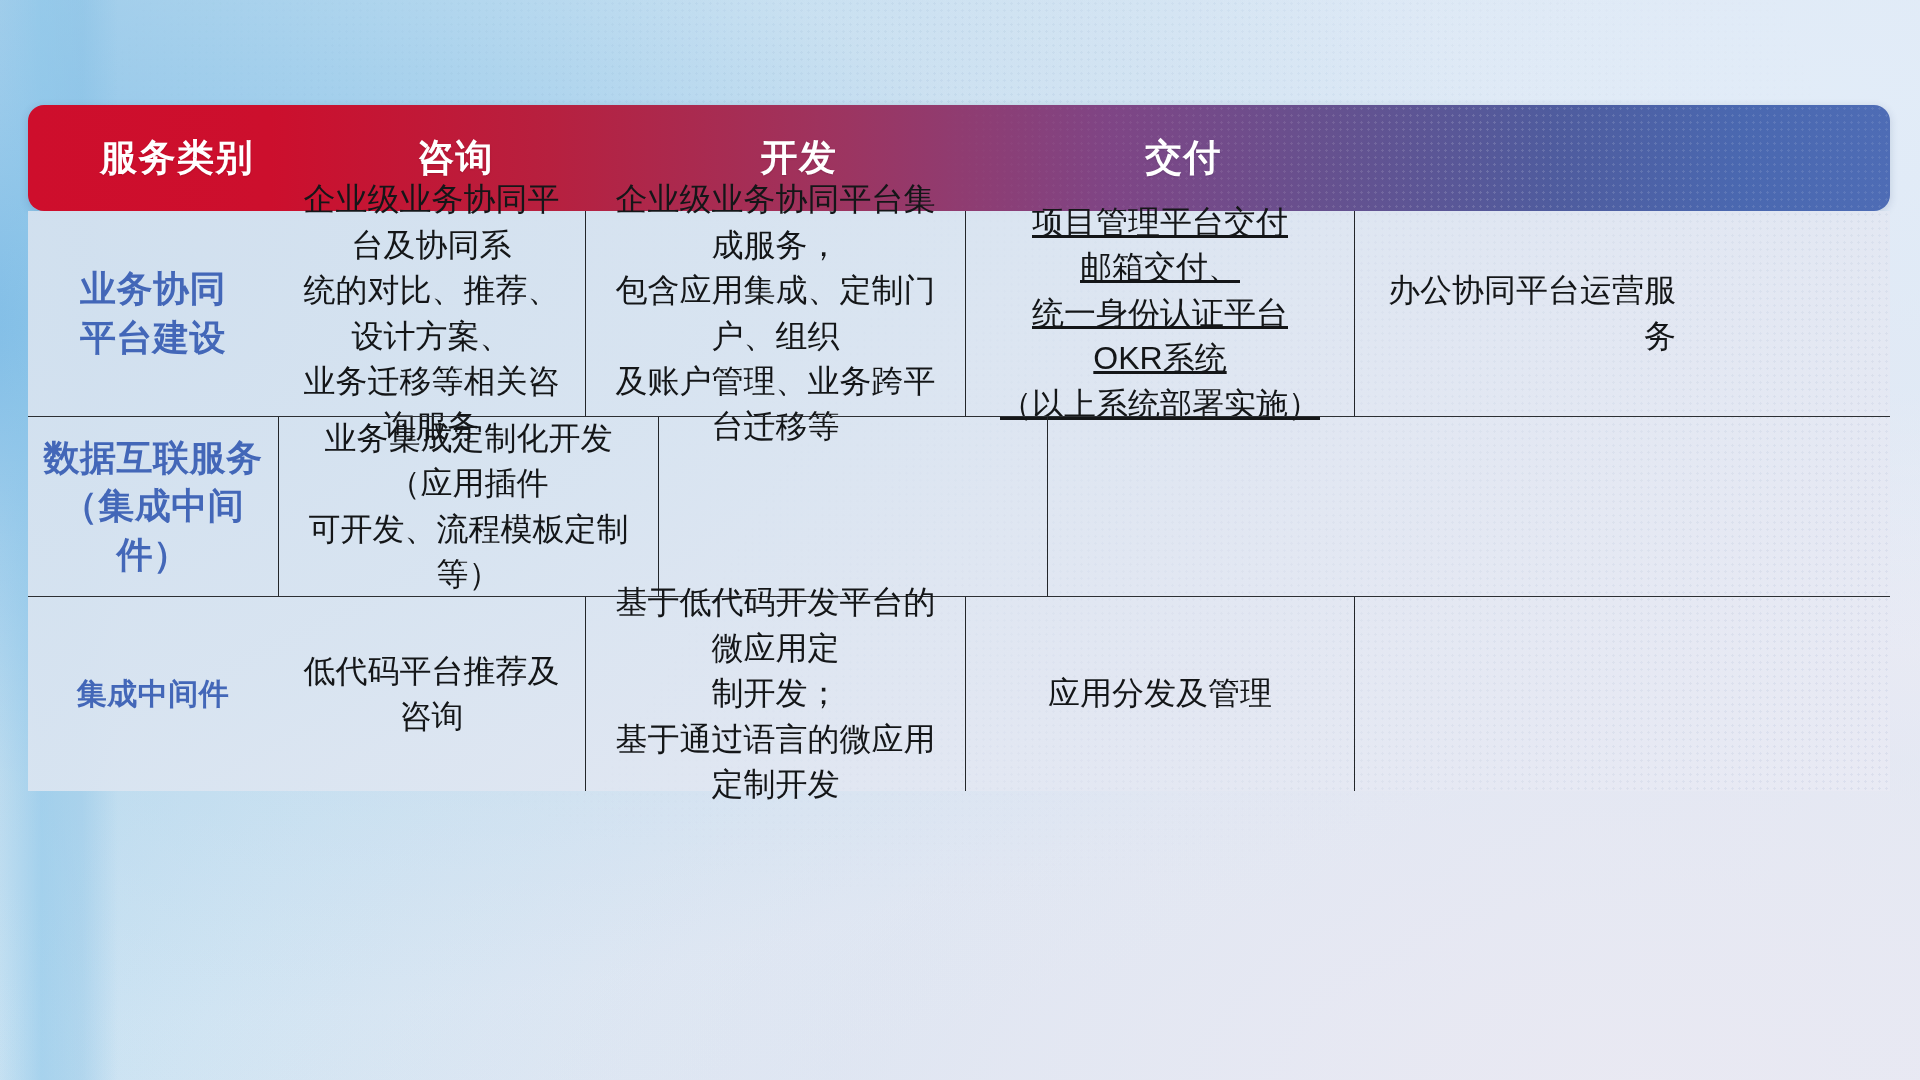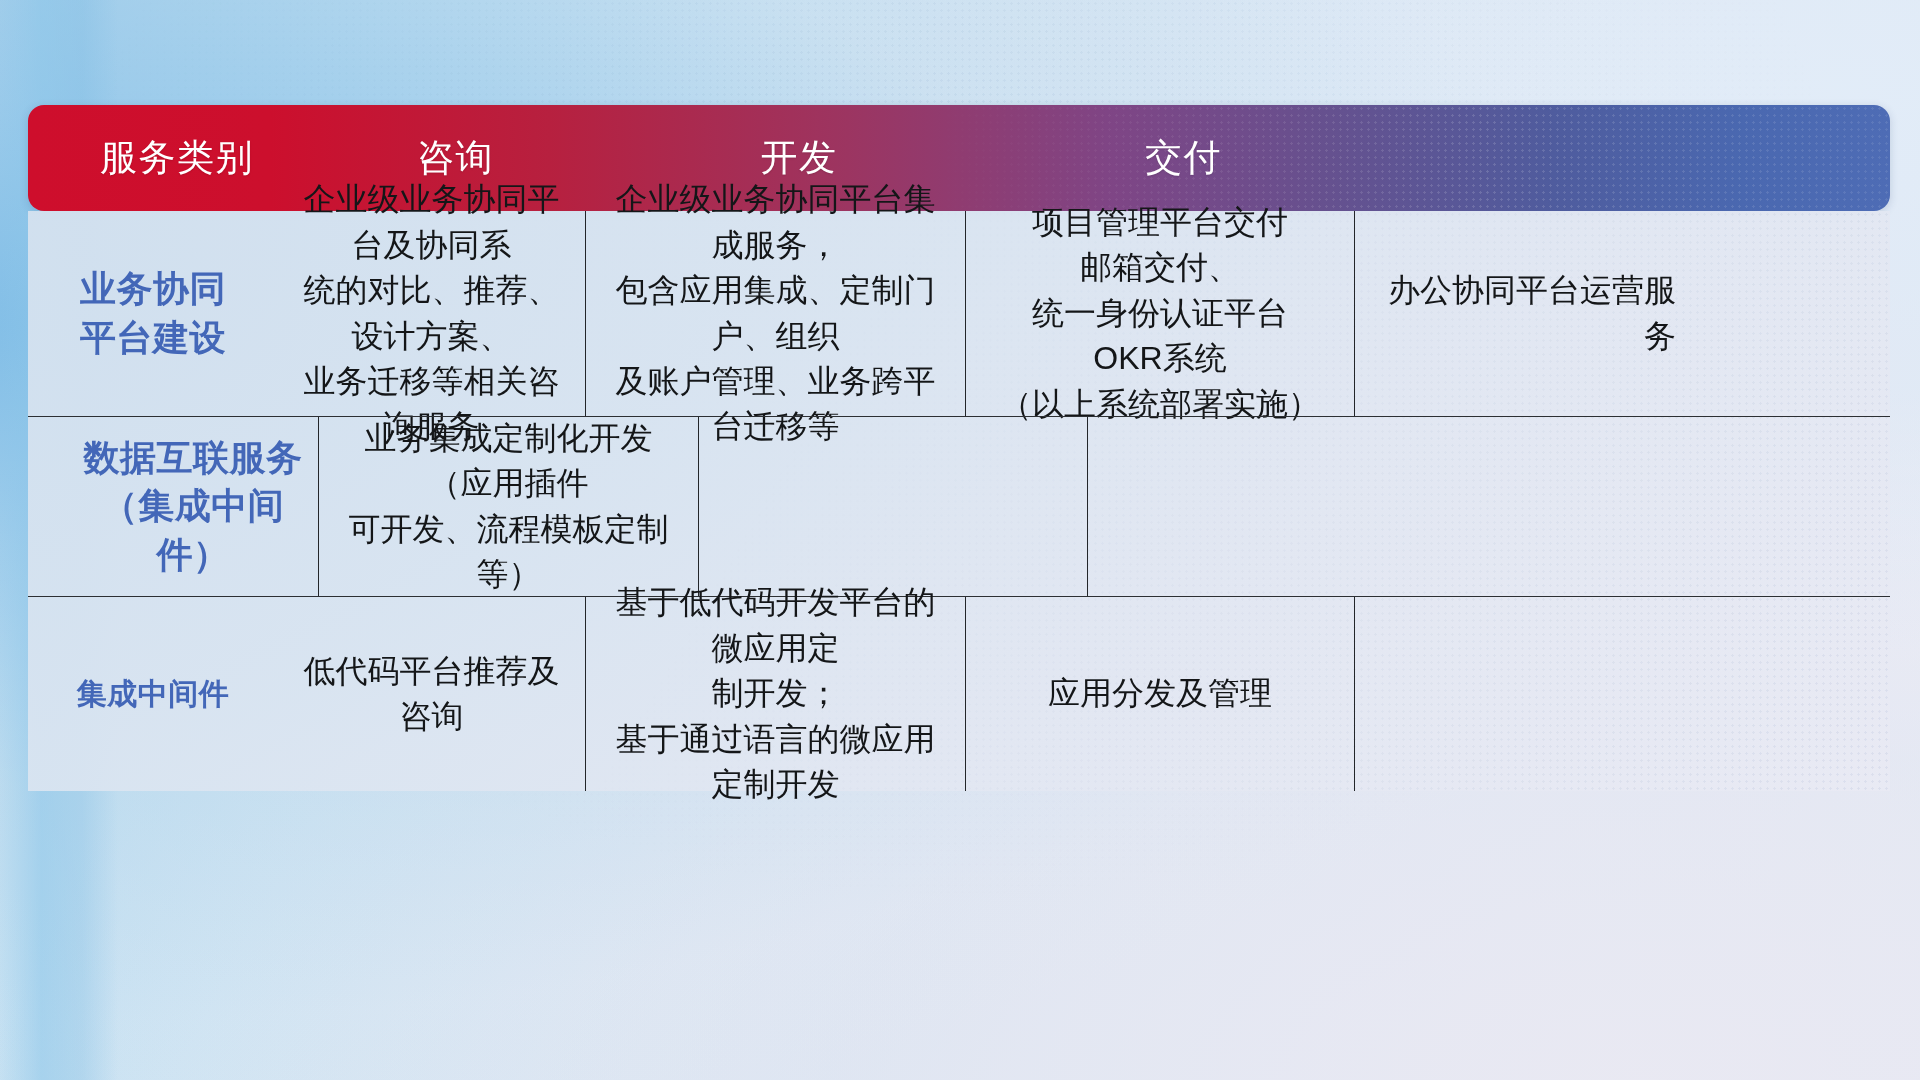--- a/index.html
+++ b/index.html
@@ -49,21 +49,21 @@
     background-size:7px 7px;
     -webkit-mask-image:linear-gradient(90deg, rgba(0,0,0,0) 48%, rgba(0,0,0,0.9) 78%, rgba(0,0,0,0.55) 100%);
             mask-image:linear-gradient(90deg, rgba(0,0,0,0) 48%, rgba(0,0,0,0.9) 78%, rgba(0,0,0,0.55) 100%);
   }
   .thead-inner {
     position:relative; z-index:2; height:100%;
     display:flex; align-items:center;
   }
   .th {
     display:flex; align-items:center; justify-content:center;
-    color:#ffffff; font-weight:normal; font-size:37px; letter-spacing:1.5px;
+    color:#ffffff; font-weight:bold; font-size:37px; letter-spacing:1.5px;
     height:100%;
     text-shadow:0 1px 2px rgba(0,0,0,0.13);
     padding-left:48px;
   }
 
   
   .tbody {
     position:relative;
     background:linear-gradient(145deg, rgba(214,226,239,0.93) 0%, rgba(219,229,241,0.93) 35%, rgba(226,231,242,0.92) 62%, rgba(233,234,244,0.9) 100%);
   }
@@ -110,28 +110,28 @@
   <div class="tbody" id="tbody">
       <div class="trow" style="height: 205px;">
         <div class="td cat wide" style="width: 250px;">业务协同
 平台建设</div>
         <div class="td" style="width: 307px;">企业级业务协同平台及协同系
 统的对比、推荐、设计方案、
 业务迁移等相关咨询服务</div>
         <div class="td sep" style="width: 380px;">企业级业务协同平台集成服务，
 包含应用集成、定制门户、组织
 及账户管理、业务跨平台迁移等</div>
-        <div class="td sep" style="width: 389px;">项目管理平台交付
+        <div class="td sep" style="width: 389px; text-decoration: underline;">项目管理平台交付
 邮箱交付、
 统一身份认证平台
 OKR系统
 （以上系统部署实施）</div>
         <div class="td sep" style="width: 336px; text-align: right;">办公协同平台运营服务</div>
       </div>
-      <div class="trow" style="height: 180px; padding-left: 40px;">
+      <div class="trow" style="height: 180px;">
         <div class="td cat wide" style="width: 250px;">数据互联服务
 （集成中间件）</div>
         <div class="td sep" style="width: 380px;">业务集成定制化开发（应用插件
 可开发、流程模板定制等）</div>
         <div class="td sep" style="width: 389px;"></div>
         <div class="td sep" style="width: 336px;"></div>
       </div>
       <div class="trow" style="height: 195px;">
         <div class="td cat" style="width: 250px;">集成中间件</div>
         <div class="td" style="width: 307px;">低代码平台推荐及咨询</div>

